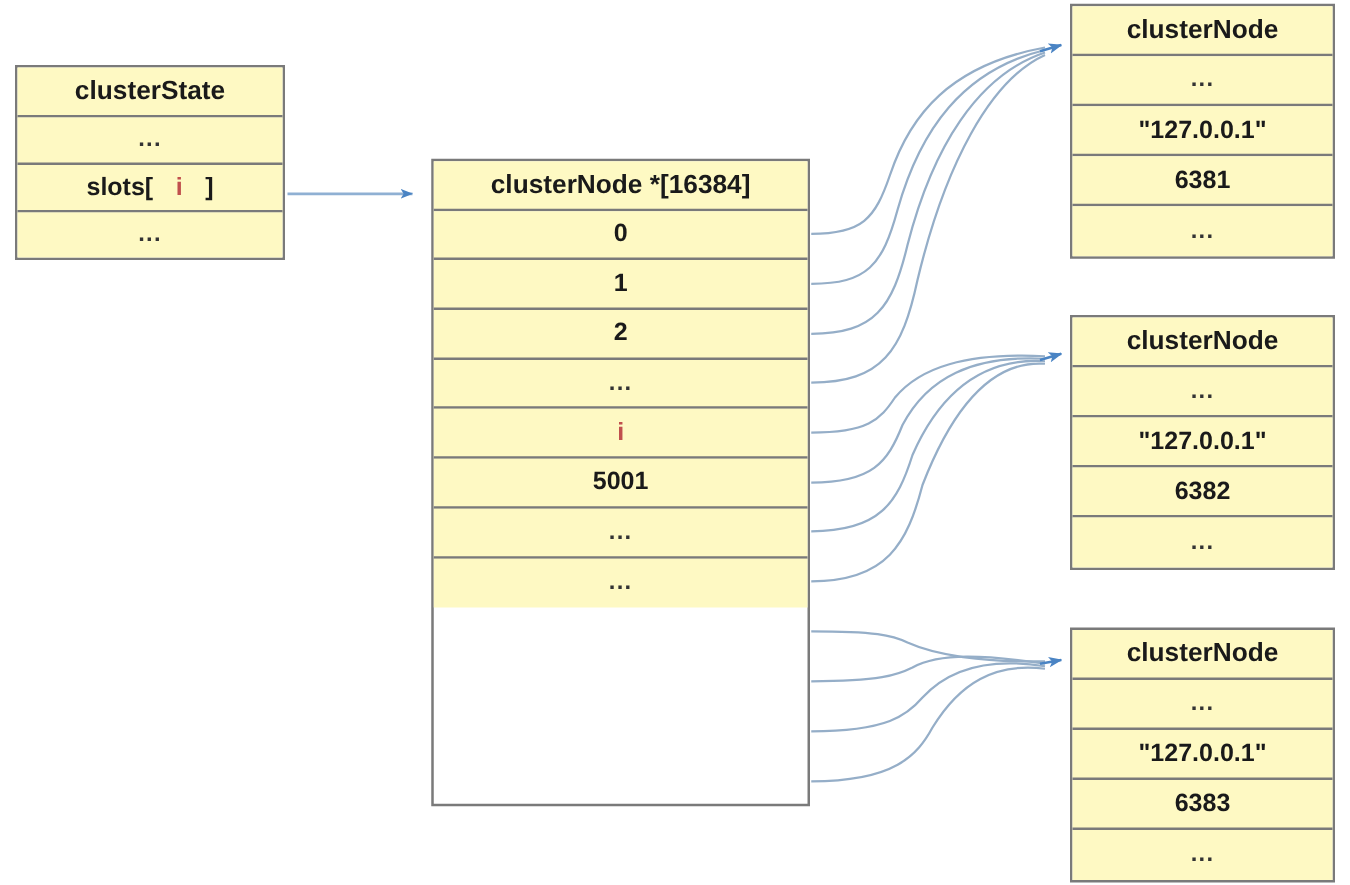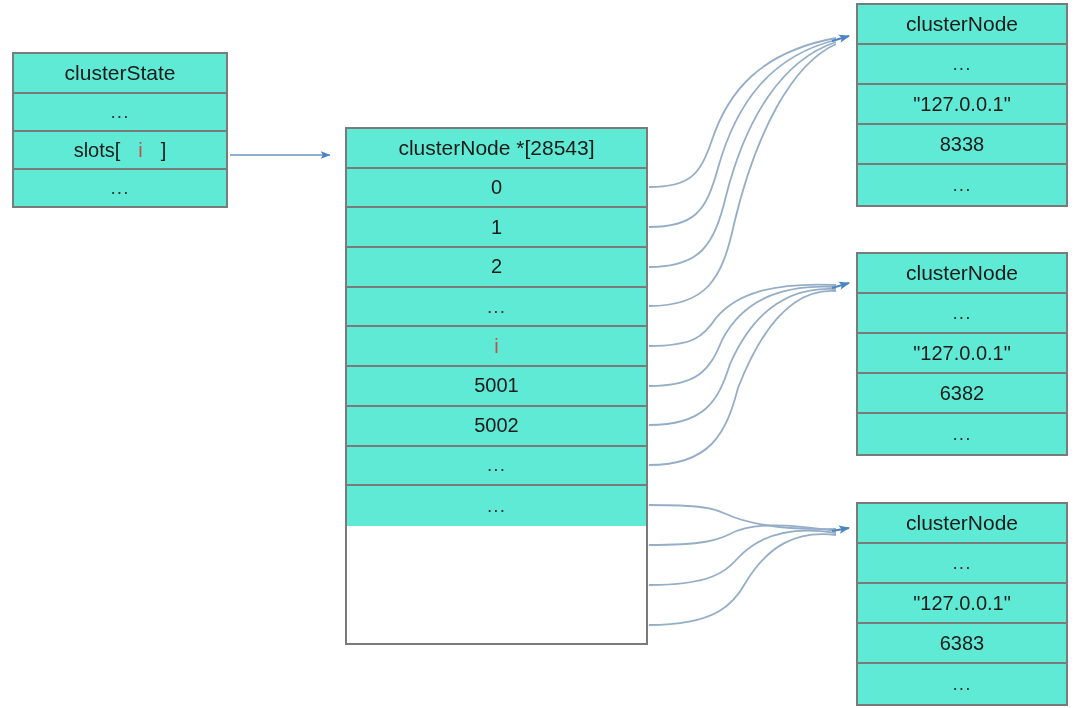--- a/index.html
+++ b/index.html
@@ -34,23 +34,24 @@
   }
   .struct-row {
     box-sizing: border-box;
     border-bottom: 2px solid #7a7a7a;
     display: flex;
     align-items: center;
     justify-content: center;
     text-align: center;
     font-size: 20px;
     color: #1a1a1a;
-    background: #5eead4;
+    background: #fef9c3;
     white-space: nowrap;
     overflow: hidden;
+    font-weight: bold;
   }
   .struct-row:last-child {
     border-bottom: none;
   }
   .struct-row.ellipsis {
     font-size: 19px;
     letter-spacing: 1px;
     color: #333333;
   }
   .struct-row.header {
@@ -159,37 +160,36 @@
     <div class="struct-row ellipsis">...</div>
     <div class="struct-row">
       <span>slots[</span>
         <span class="red">i</span>
         <span>]</span>
     </div>
     <div class="struct-row ellipsis">...</div>
   </div>
 
   <div class="struct-box" id="slots-array-box">
-    <div class="struct-row header">clusterNode *[28543]</div>
+    <div class="struct-row header">clusterNode *[16384]</div>
     <div class="struct-row">0</div>
     <div class="struct-row">1</div>
     <div class="struct-row">2</div>
     <div class="struct-row ellipsis">...</div>
     <div class="struct-row red">i</div>
     <div class="struct-row">5001</div>
-    <div class="struct-row">5002</div>
     <div class="struct-row ellipsis">...</div>
     <div class="struct-row ellipsis">...</div>
   </div>
 
   <div class="struct-box node-box" id="cluster-node-1">
     <div class="struct-row header">clusterNode</div>
     <div class="struct-row ellipsis">...</div>
     <div class="struct-row">"127.0.0.1"</div>
-    <div class="struct-row">8338</div>
+    <div class="struct-row">6381</div>
     <div class="struct-row ellipsis">...</div>
   </div>
 
   <div class="struct-box node-box" id="cluster-node-2">
     <div class="struct-row header">clusterNode</div>
     <div class="struct-row ellipsis">...</div>
     <div class="struct-row">"127.0.0.1"</div>
     <div class="struct-row">6382</div>
     <div class="struct-row ellipsis">...</div>
   </div>

